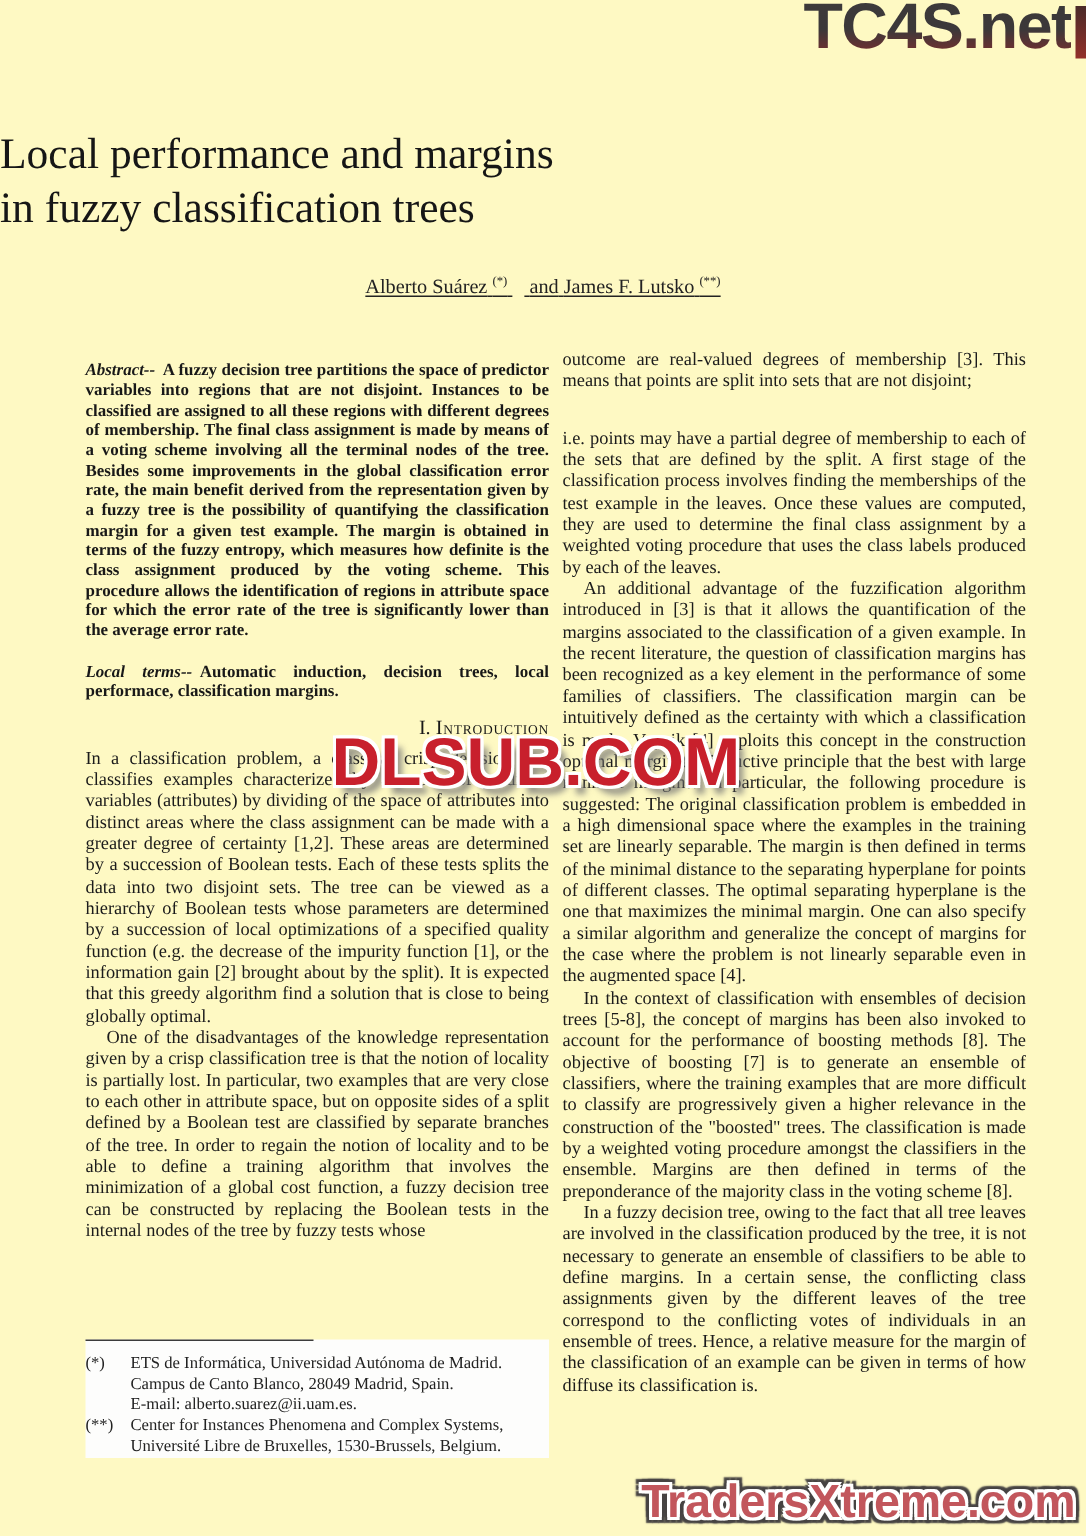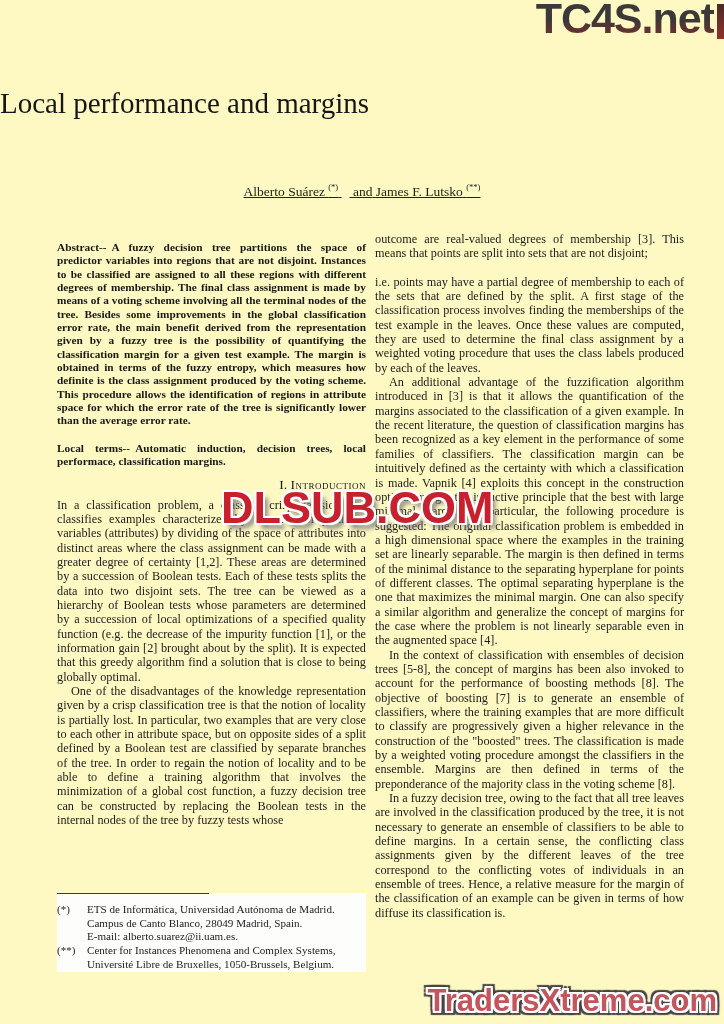--- a/index.html
+++ b/index.html
@@ -40,33 +40,33 @@
   .authors .sep{display:inline-block;width:8px;}
 
   
   .col-left{position:absolute;left:57px;top:241px;width:309px;}
   .col-right{position:absolute;left:375px;top:232px;width:309px;}
 
   .abstract,.index-terms{
     font-weight:bold;font-size:11.3px;line-height:13.35px;
     text-align:justify;margin:0;color:#181818;
   }
-  .lead-it{margin-right:5px;}
+  .lead-it{font-style:italic;margin-right:5px;}
   .index-terms{margin-top:14px;}
 
   .sec-heading{
     text-align:right;font-size:13.5px;margin-top:8px;margin-bottom:5px;color:#181818;
   }
   .sec-heading .sc{font-variant:small-caps;letter-spacing:.5px;}
 
   .body-par{
     font-size:12.25px;line-height:14.35px;text-align:justify;margin:0;color:#1b1b1b;
   }
   .indent{text-indent:14px;}
-  .gap-top{margin-top:14px;}
+  .gap-top{margin-top:24px;}
 
   
   .footnotes{
     position:absolute;left:57px;top:893px;width:309px;
     background:#fdfdfc;font-size:11.1px;line-height:13.7px;color:#222;
   }
   .fn-rule{width:152px;border-top:1.2px solid #3c3c3c;margin-bottom:9px;}
   .fn{display:flex;}
   .fn-marker{flex:none;width:30px;}
   .fn-text{flex:1;}
@@ -98,20 +98,21 @@
 </head>
 <body>
 
 <div class="page">
 
   <div class="logo-tc4s">TC4S.net</div>
   <div class="logo-redbar"></div>
 
   <div class="title">
     <div>Local performance and margins</div>
+    <div>in fuzzy classification trees</div>
   </div>
 
   <div class="authors">
     <span>Alberto Suárez</span>
     <sup>(*)</sup>
     <span class="sep"></span>
     <span>and</span>
     <span>James F. Lutsko</span>
     <sup>(**)</sup>
   </div>
@@ -146,21 +147,21 @@
       <span class="fn-text">
         <span>ETS de Informática, Universidad Autónoma de Madrid.</span><br>
         <span>Campus de Canto Blanco, 28049 Madrid, Spain.</span><br>
         <span>E-mail: alberto.suarez@ii.uam.es.</span>
       </span>
     </div>
     <div class="fn">
       <span class="fn-marker">(**)</span>
       <span class="fn-text">
         <span>Center for Instances Phenomena and Complex Systems,</span><br>
-        <span>Université Libre de Bruxelles, 1050-Brussels, Belgium.</span>
+        <span>Université Libre de Bruxelles, 1530-Brussels, Belgium.</span>
       </span>
     </div>
   </div>
 
   <div class="wm-dlsub">DLSUB.COM</div>
 
   <div class="wm-traders">TradersXtreme.com</div>
 
 </div>
 

